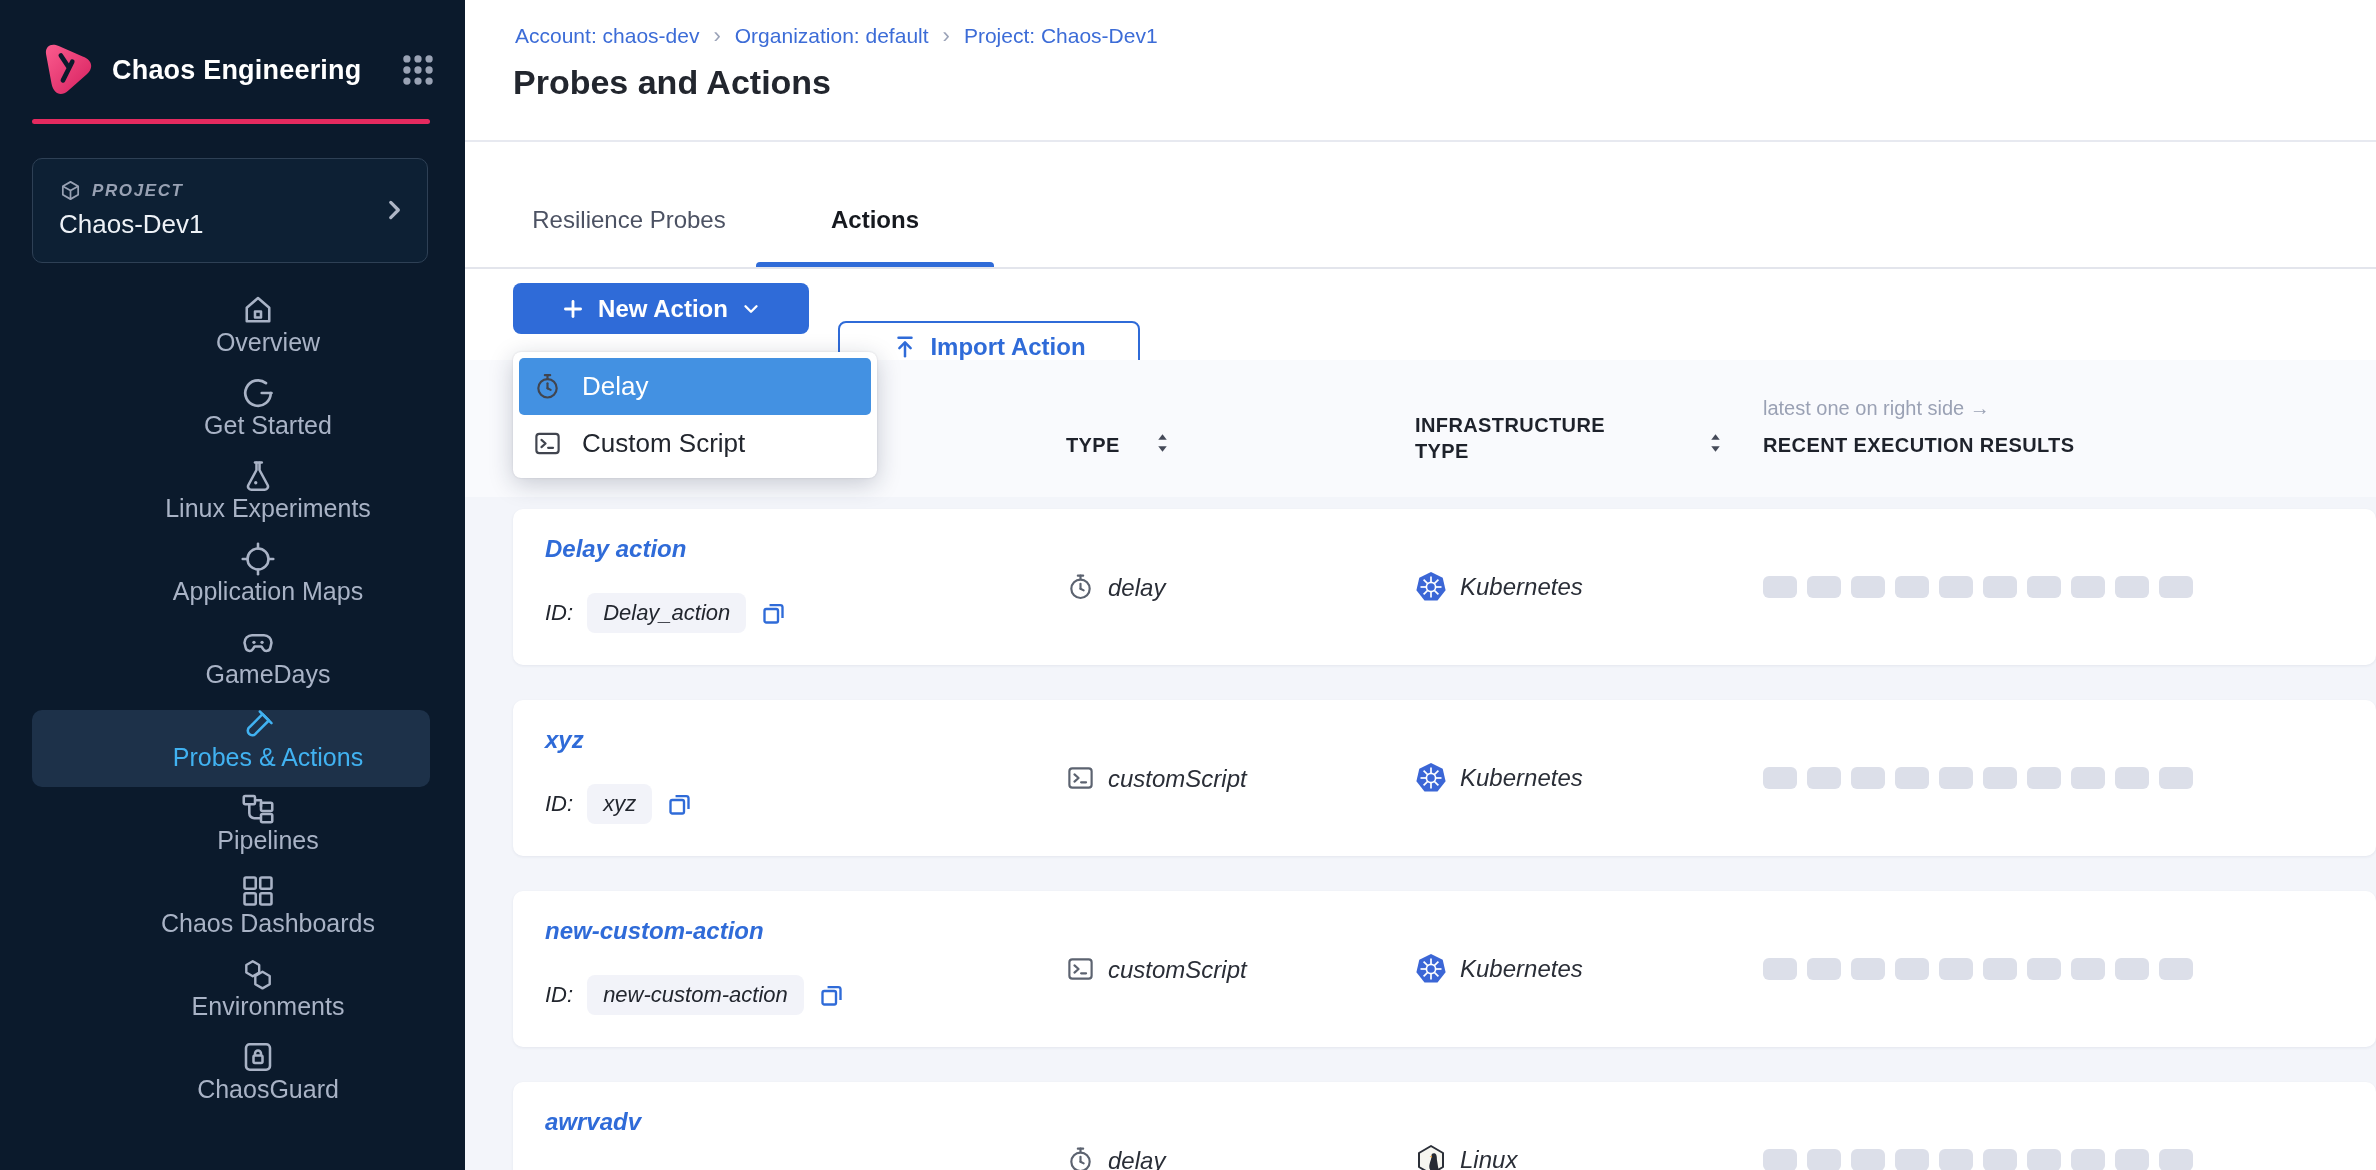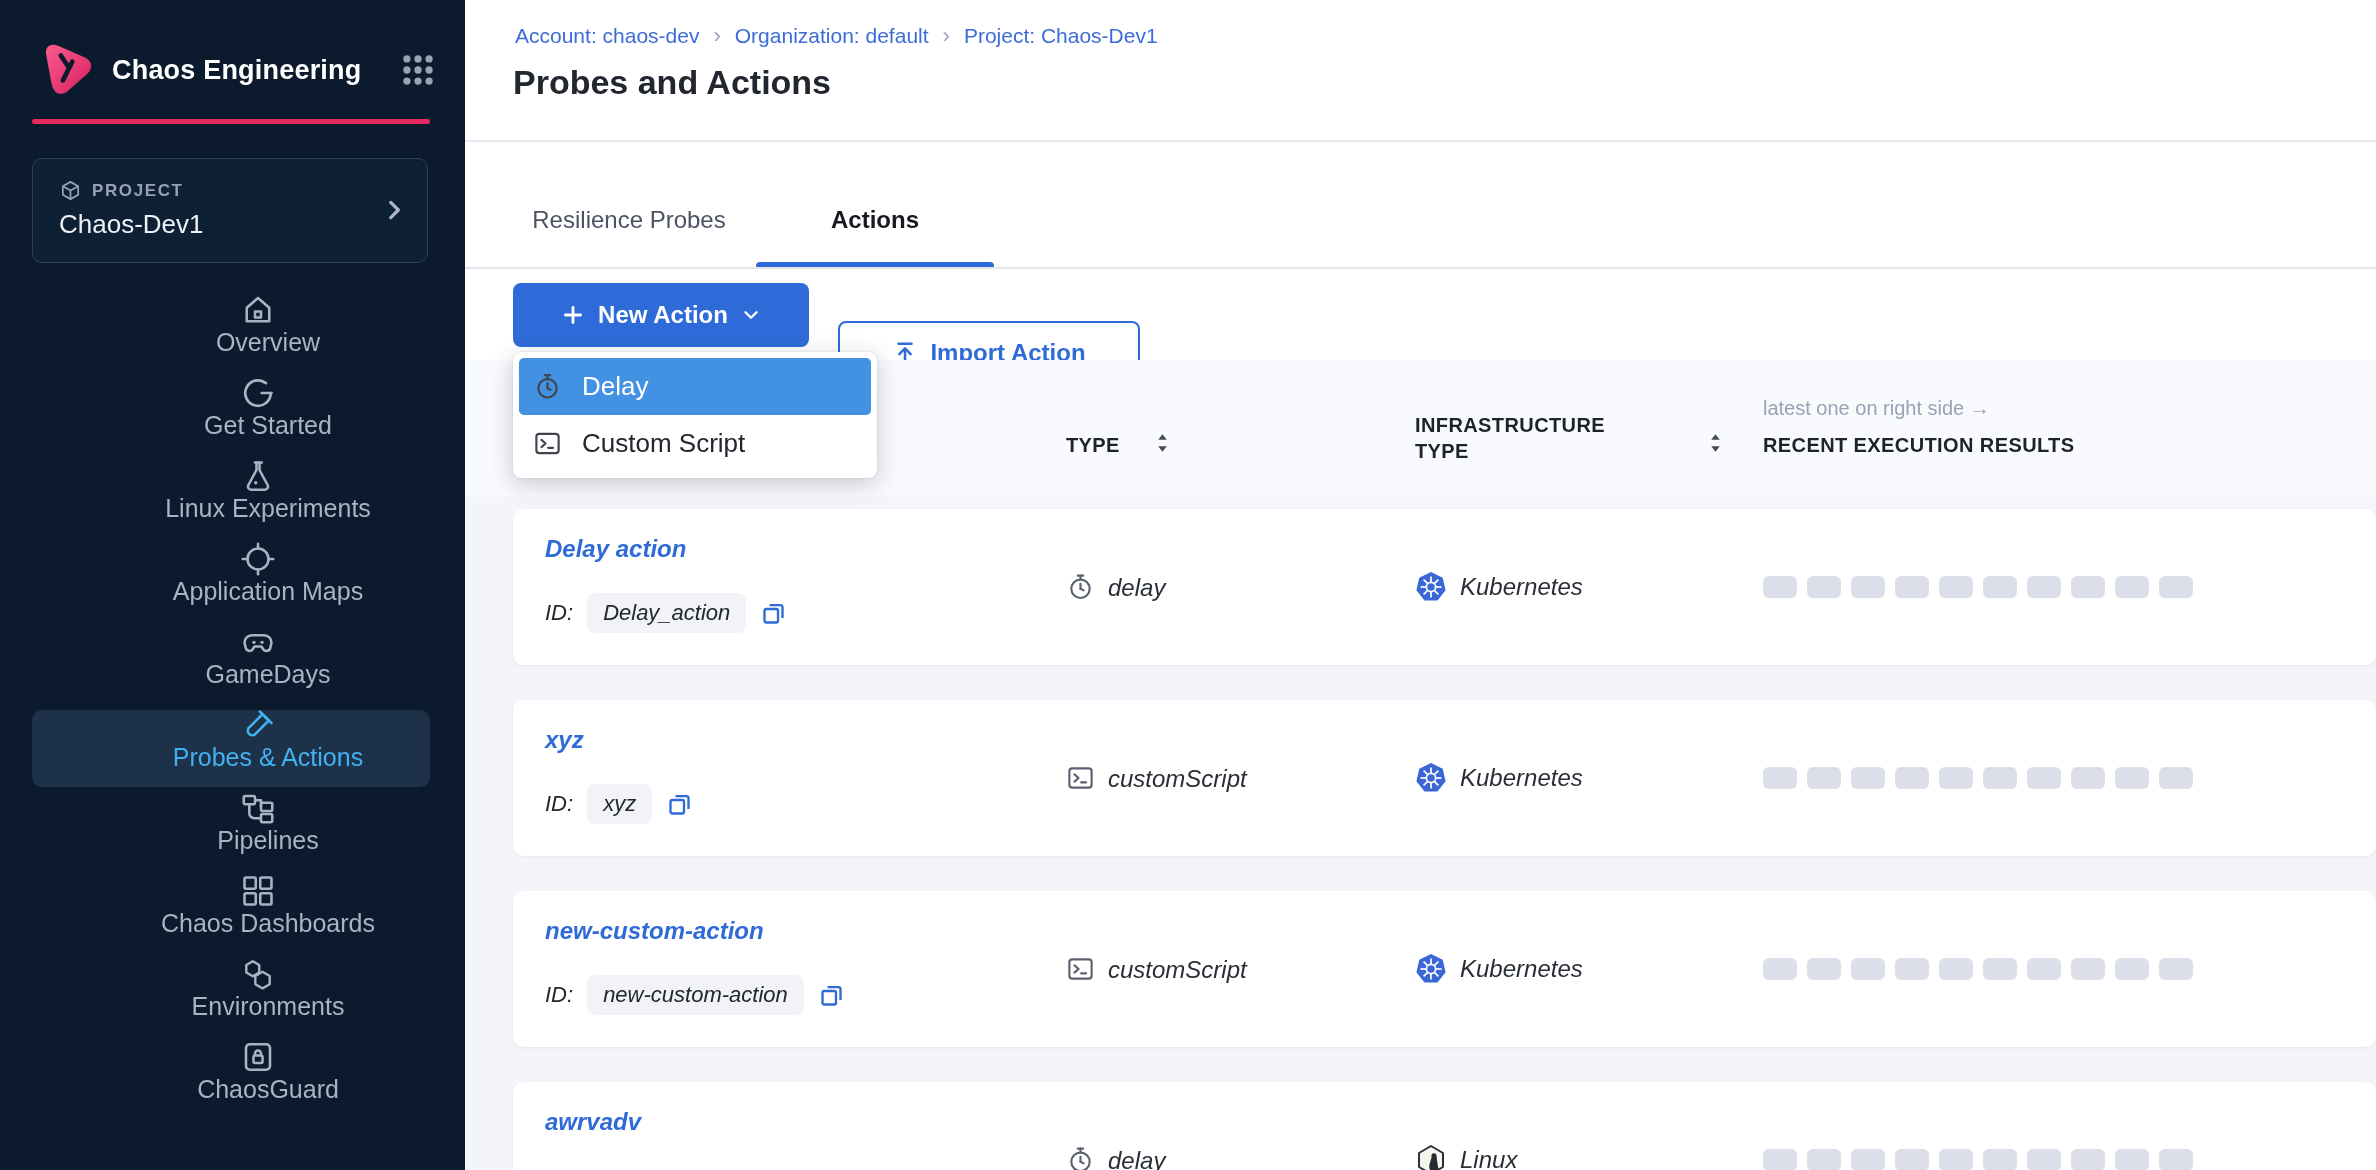--- a/index.html
+++ b/index.html
@@ -18,21 +18,21 @@
   
   .sidebar{position:absolute;left:0;top:0;width:465px;height:1170px;background:var(--sidebar-bg);}
   .brand-row{position:absolute;left:38px;top:42px;right:28px;height:56px;display:flex;align-items:center;}
   .brand-logo{width:54px;height:54px;flex:0 0 auto;}
   .brand-title{color:#fff;font-size:27px;font-weight:700;margin-left:20px;letter-spacing:.2px;flex:1;}
   .grid-icon{width:38px;height:38px;color:#9aa3b5;cursor:pointer;}
   .pink-bar{position:absolute;left:32px;top:119px;width:398px;height:5px;background:var(--brand-pink);border-radius:3px;}
   .project-card{position:absolute;left:32px;top:158px;width:396px;height:105px;background:#0d2034;border:1.5px solid #2e4055;border-radius:10px;cursor:pointer;}
   .project-top{position:absolute;left:26px;top:20px;display:flex;align-items:center;gap:10px;color:#98a1b3;}
   .project-top svg{width:23px;height:23px;}
-  .project-label{font-size:17px;font-weight:700;letter-spacing:1.6px;}
+  .project-label{font-size:17px;font-weight:700;letter-spacing:1.6px;font-style:italic;}
   .project-name{position:absolute;left:26px;top:50px;font-size:26px;color:#eef2f7;}
   .project-chevron{position:absolute;right:20px;top:38px;width:26px;height:26px;color:#aeb6c6;}
   .nav{position:absolute;left:0;top:292px;width:465px;}
   .nav-item{height:83px;display:flex;align-items:center;padding-left:50px;color:var(--nav-ink);cursor:pointer;position:relative;flex-direction:column;}
   .nav-item svg{width:36px;height:36px;flex:0 0 auto;}
   .nav-item .nav-label{font-size:25px;margin-left:21px;}
   .nav-item.active{color:var(--active-link);}
   .nav-item.active::before{content:"";position:absolute;left:32px;right:35px;top:3px;bottom:3px;background:#1d3149;border-radius:10px;z-index:0;}
   .nav-item>*{position:relative;z-index:1;}
 
@@ -43,21 +43,21 @@
   .crumb-sep{color:#9ba3b8;font-size:22px;}
   .page-title{position:absolute;left:48px;top:63px;font-size:34px;font-weight:700;color:var(--ink);}
   .divider-1{position:absolute;left:0;right:0;top:140px;height:2px;background:#e7e9f0;}
   .tab{position:absolute;top:194px;height:52px;display:flex;align-items:center;justify-content:center;font-size:24px;cursor:pointer;}
   .tab-probes{left:54px;width:220px;color:#4c5263;}
   .tab-actions{left:291px;width:238px;color:#16191f;font-weight:700;}
   .tab-underline{position:absolute;left:291px;top:262px;width:238px;height:6px;background:var(--accent);border-radius:4px 4px 0 0;}
   .tabs-border{position:absolute;left:0;right:0;top:267px;height:2px;background:#e3e5ec;}
 
   
-  .btn{position:absolute;top:283px;height:64px;border-radius:8px;display:flex;align-items:center;justify-content:center;font-size:24px;font-weight:700;cursor:pointer;border:none;}
+  .btn{position:absolute;top:283px;height:51px;border-radius:8px;display:flex;align-items:center;justify-content:center;font-size:24px;font-weight:700;cursor:pointer;border:none;}
   .btn-new{left:48px;width:296px;background:var(--accent);color:#fff;gap:12px;}
   .btn-new svg{width:26px;height:26px;}
   .btn-new .chev{width:22px;height:22px;}
   .btn-import{left:373px;width:302px;background:#fff;border:2px solid var(--accent);color:var(--accent);gap:12px;margin-top:38px;}
   .btn-import svg{width:26px;height:26px;}
   .select{position:absolute;left:701px;top:283px;width:414px;height:64px;background:#fbfbfd;border:1.5px solid #d7dae3;border-radius:6px;display:flex;align-items:center;padding:0 24px;font-size:24px;color:var(--ink);cursor:pointer;}
   .select svg{width:24px;height:24px;color:#6b7280;margin-left:auto;}
 
   
   .menu{position:absolute;left:48px;top:352px;width:364px;background:#fff;border-radius:8px;box-shadow:0 6px 24px rgba(25,30,60,.22),0 0 2px rgba(25,30,60,.15);padding:6px;z-index:20;}

